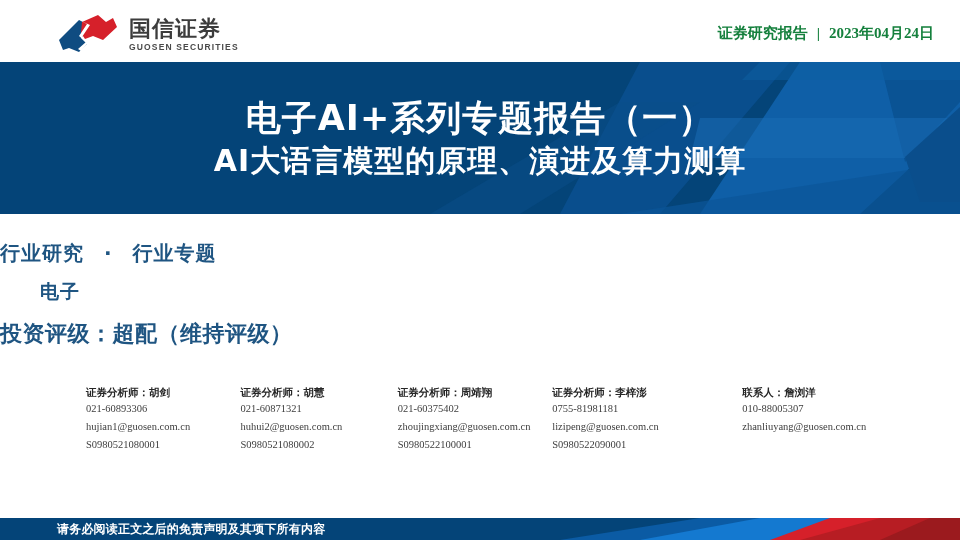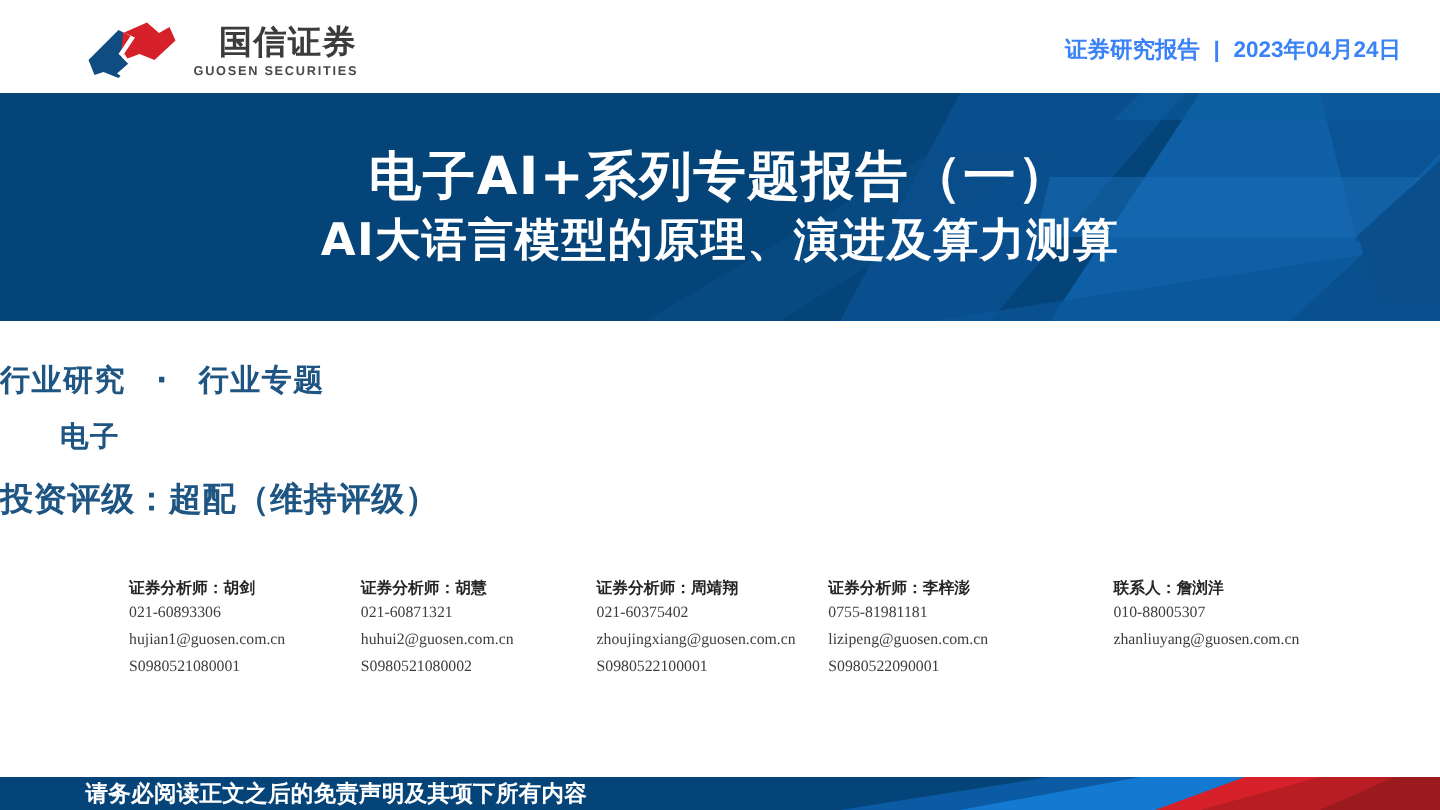--- a/index.html
+++ b/index.html
@@ -50,41 +50,40 @@
     margin-left: 2px;
     padding-top: 1px;
   }
   .logo-cn {
     font-size: 22px;
     font-weight: 700;
     color: #3c3c3c;
     letter-spacing: 1px;
     line-height: 1.05;
     font-family: "DejaVu Sans", "Liberation Sans", sans-serif;
-    margin-left: 17px;
   }
   .logo-en {
     font-size: 8.5px;
     font-weight: 700;
     color: #4a4a4a;
     letter-spacing: 1.15px;
     line-height: 1.2;
     margin-top: 2px;
     font-family: "Liberation Sans", sans-serif;
   }
   .header-right {
     position: absolute;
     right: 26px;
     top: 24px;
     display: flex;
     align-items: center;
     font-size: 15px;
     font-weight: 700;
-    color: #3b82f6;
-    font-family: Liberation Sans, sans-serif;
+    color: #15803d;
+    font-family: Liberation Serif, serif;
   }
   .header-right .sep {
     display: inline-block;
     margin: 0 9px;
     font-weight: 700;
   }
   .header-right .date {
     letter-spacing: 0px;
   }
 
@@ -234,21 +233,21 @@
     display: block;
   }
   .footer-note {
     position: absolute;
     left: 57px;
     top: 0;
     height: 22px;
     display: flex;
     align-items: center;
     color: #ffffff;
-    font-size: 15px;
+    font-size: 12px;
     font-weight: 700;
     letter-spacing: 0.2px;
     font-family: "DejaVu Sans", "Liberation Sans", sans-serif;
     white-space: nowrap;
   }
 </style>
 </head>
 <body>
 
 <div class="page">

